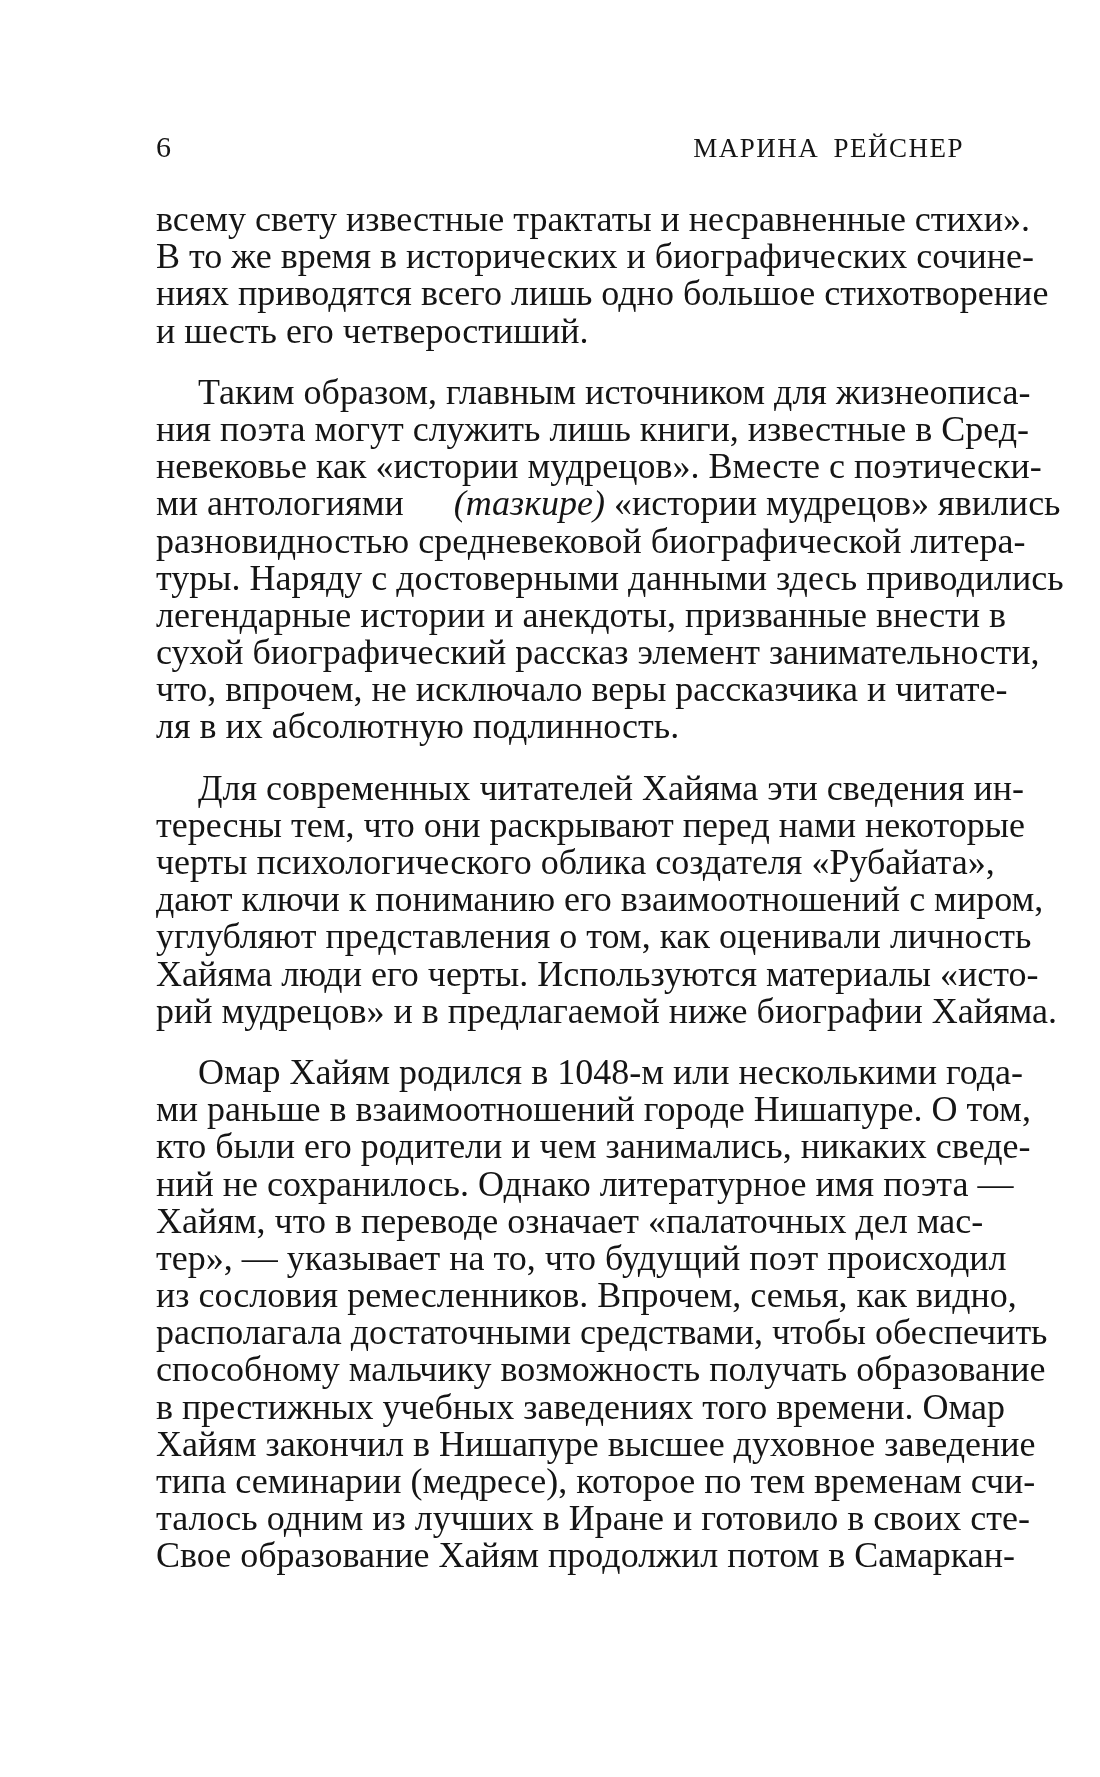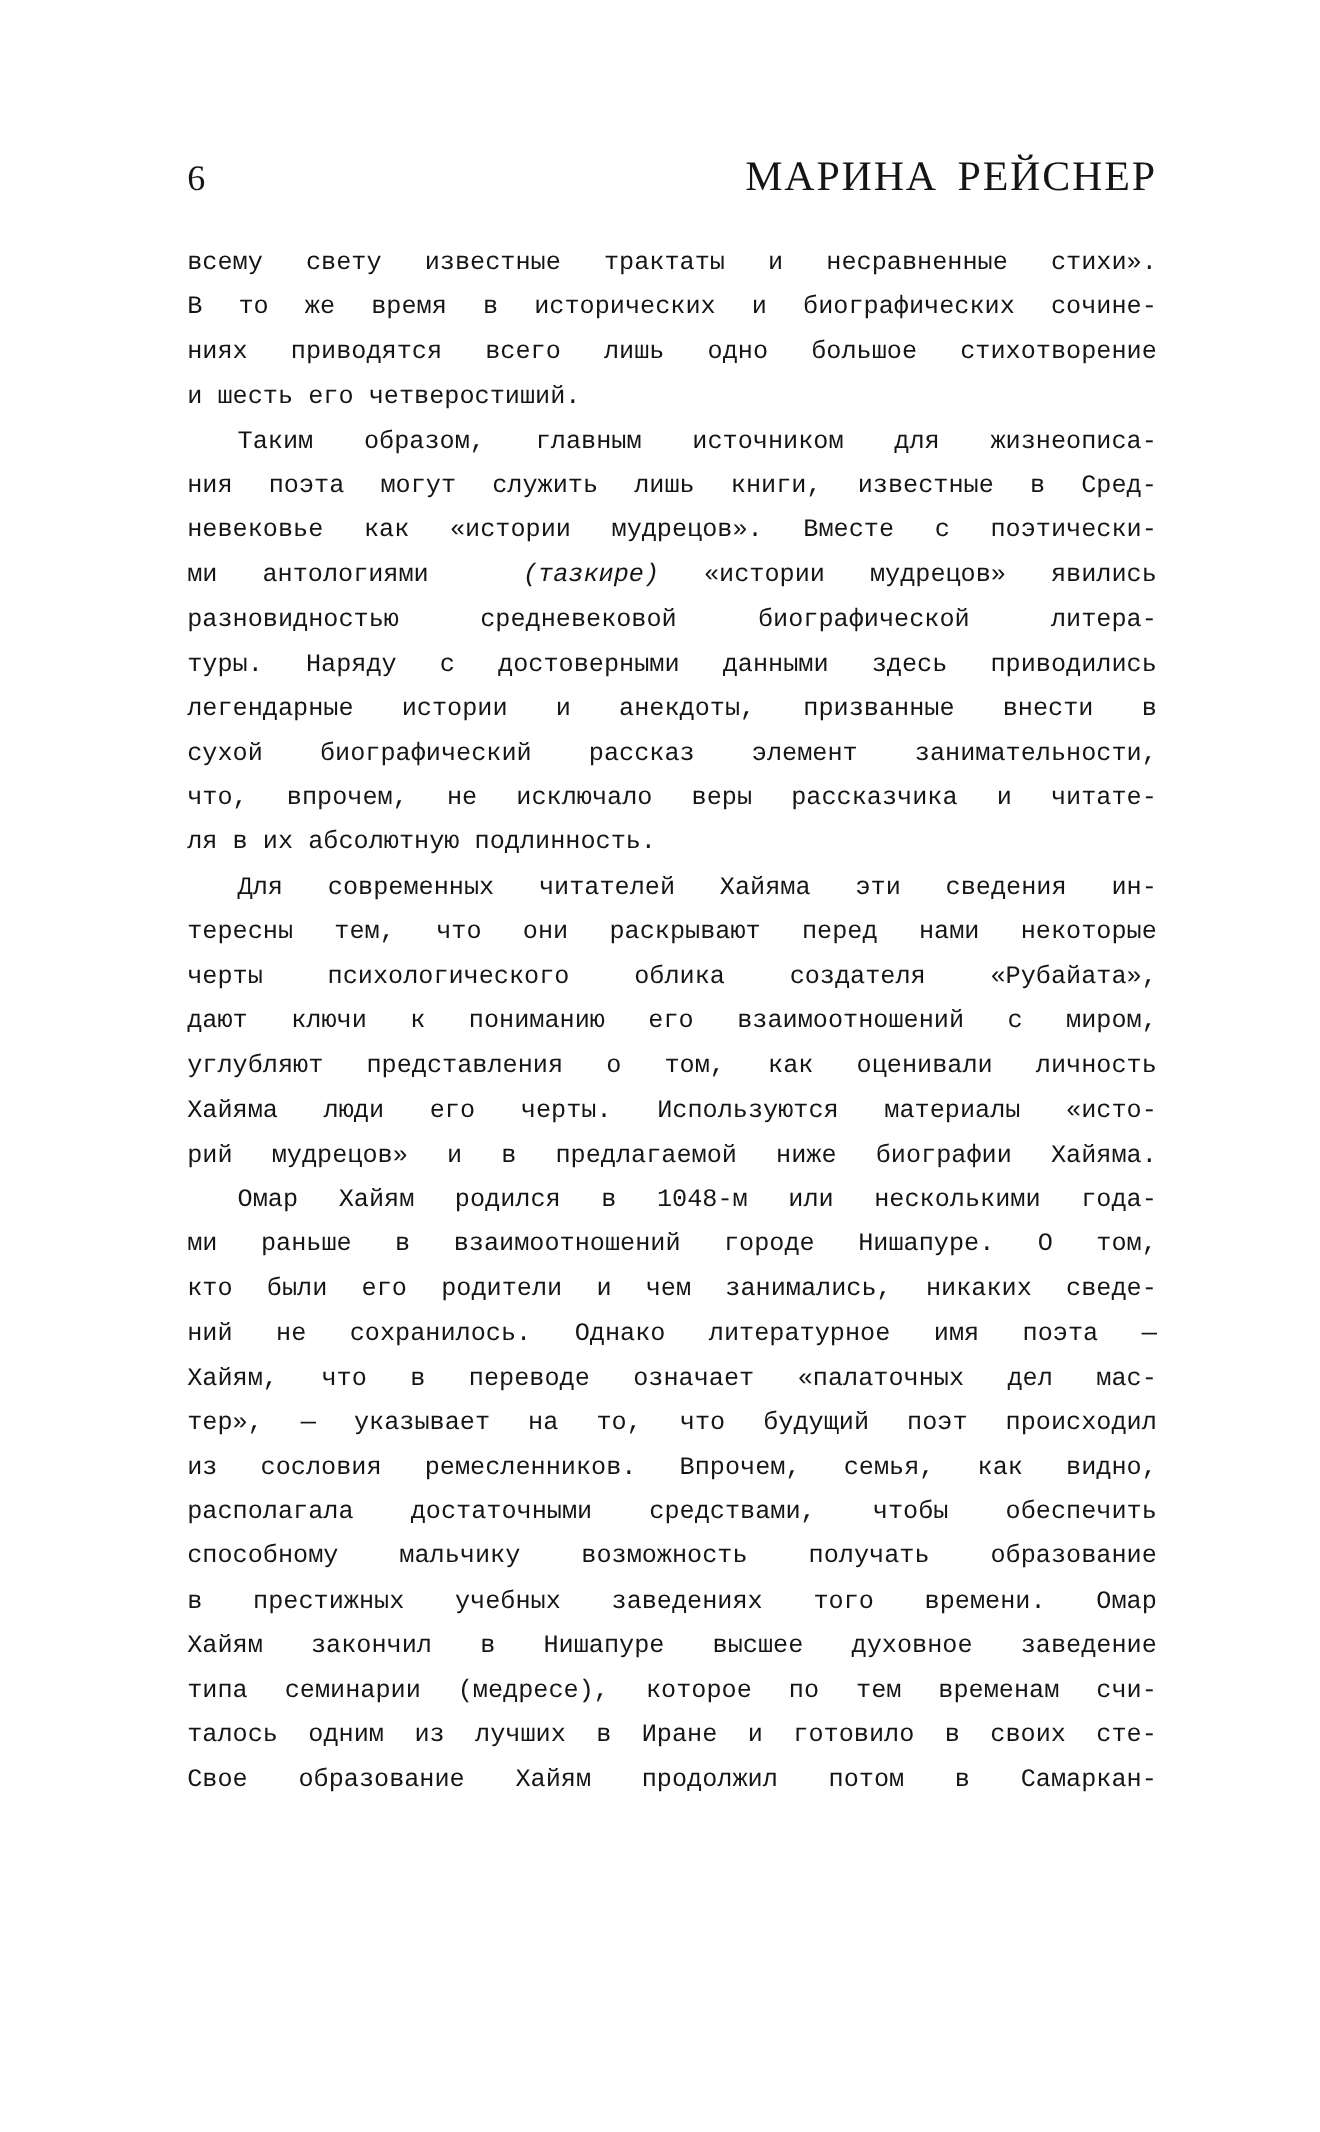--- a/index.html
+++ b/index.html
@@ -23,45 +23,45 @@
     width: 808px;
     display: flex;
     justify-content: space-between;
     align-items: baseline;
   }
   .page-number {
     font-size: 30px;
     line-height: 34px;
   }
   .running-title {
-    font-size: 35px;
+    font-size: 27px;
     line-height: 34px;
     letter-spacing: 1.5px;
     word-spacing: 6px;
   }
   .body-text {
     position: absolute;
     top: 201px;
     left: 156px;
     width: 808px;
-    font-size: 21px;
-    font-family: Liberation Mono, monospace;
+    font-size: 36px;
   }
   .line {
     height: 37.2px;
     line-height: 37.2px;
     text-align: justify;
     text-align-last: justify;
     white-space: nowrap;
   }
   .line.end {
     text-align-last: left;
   }
   .line.indent {
     padding-left: 42px;
+    margin-top: 24px;
   }
   .line i {
     font-style: italic;
     margin-left: 41px;
   }
 </style>
 </head>
 <body>
 
 <div class="page">

